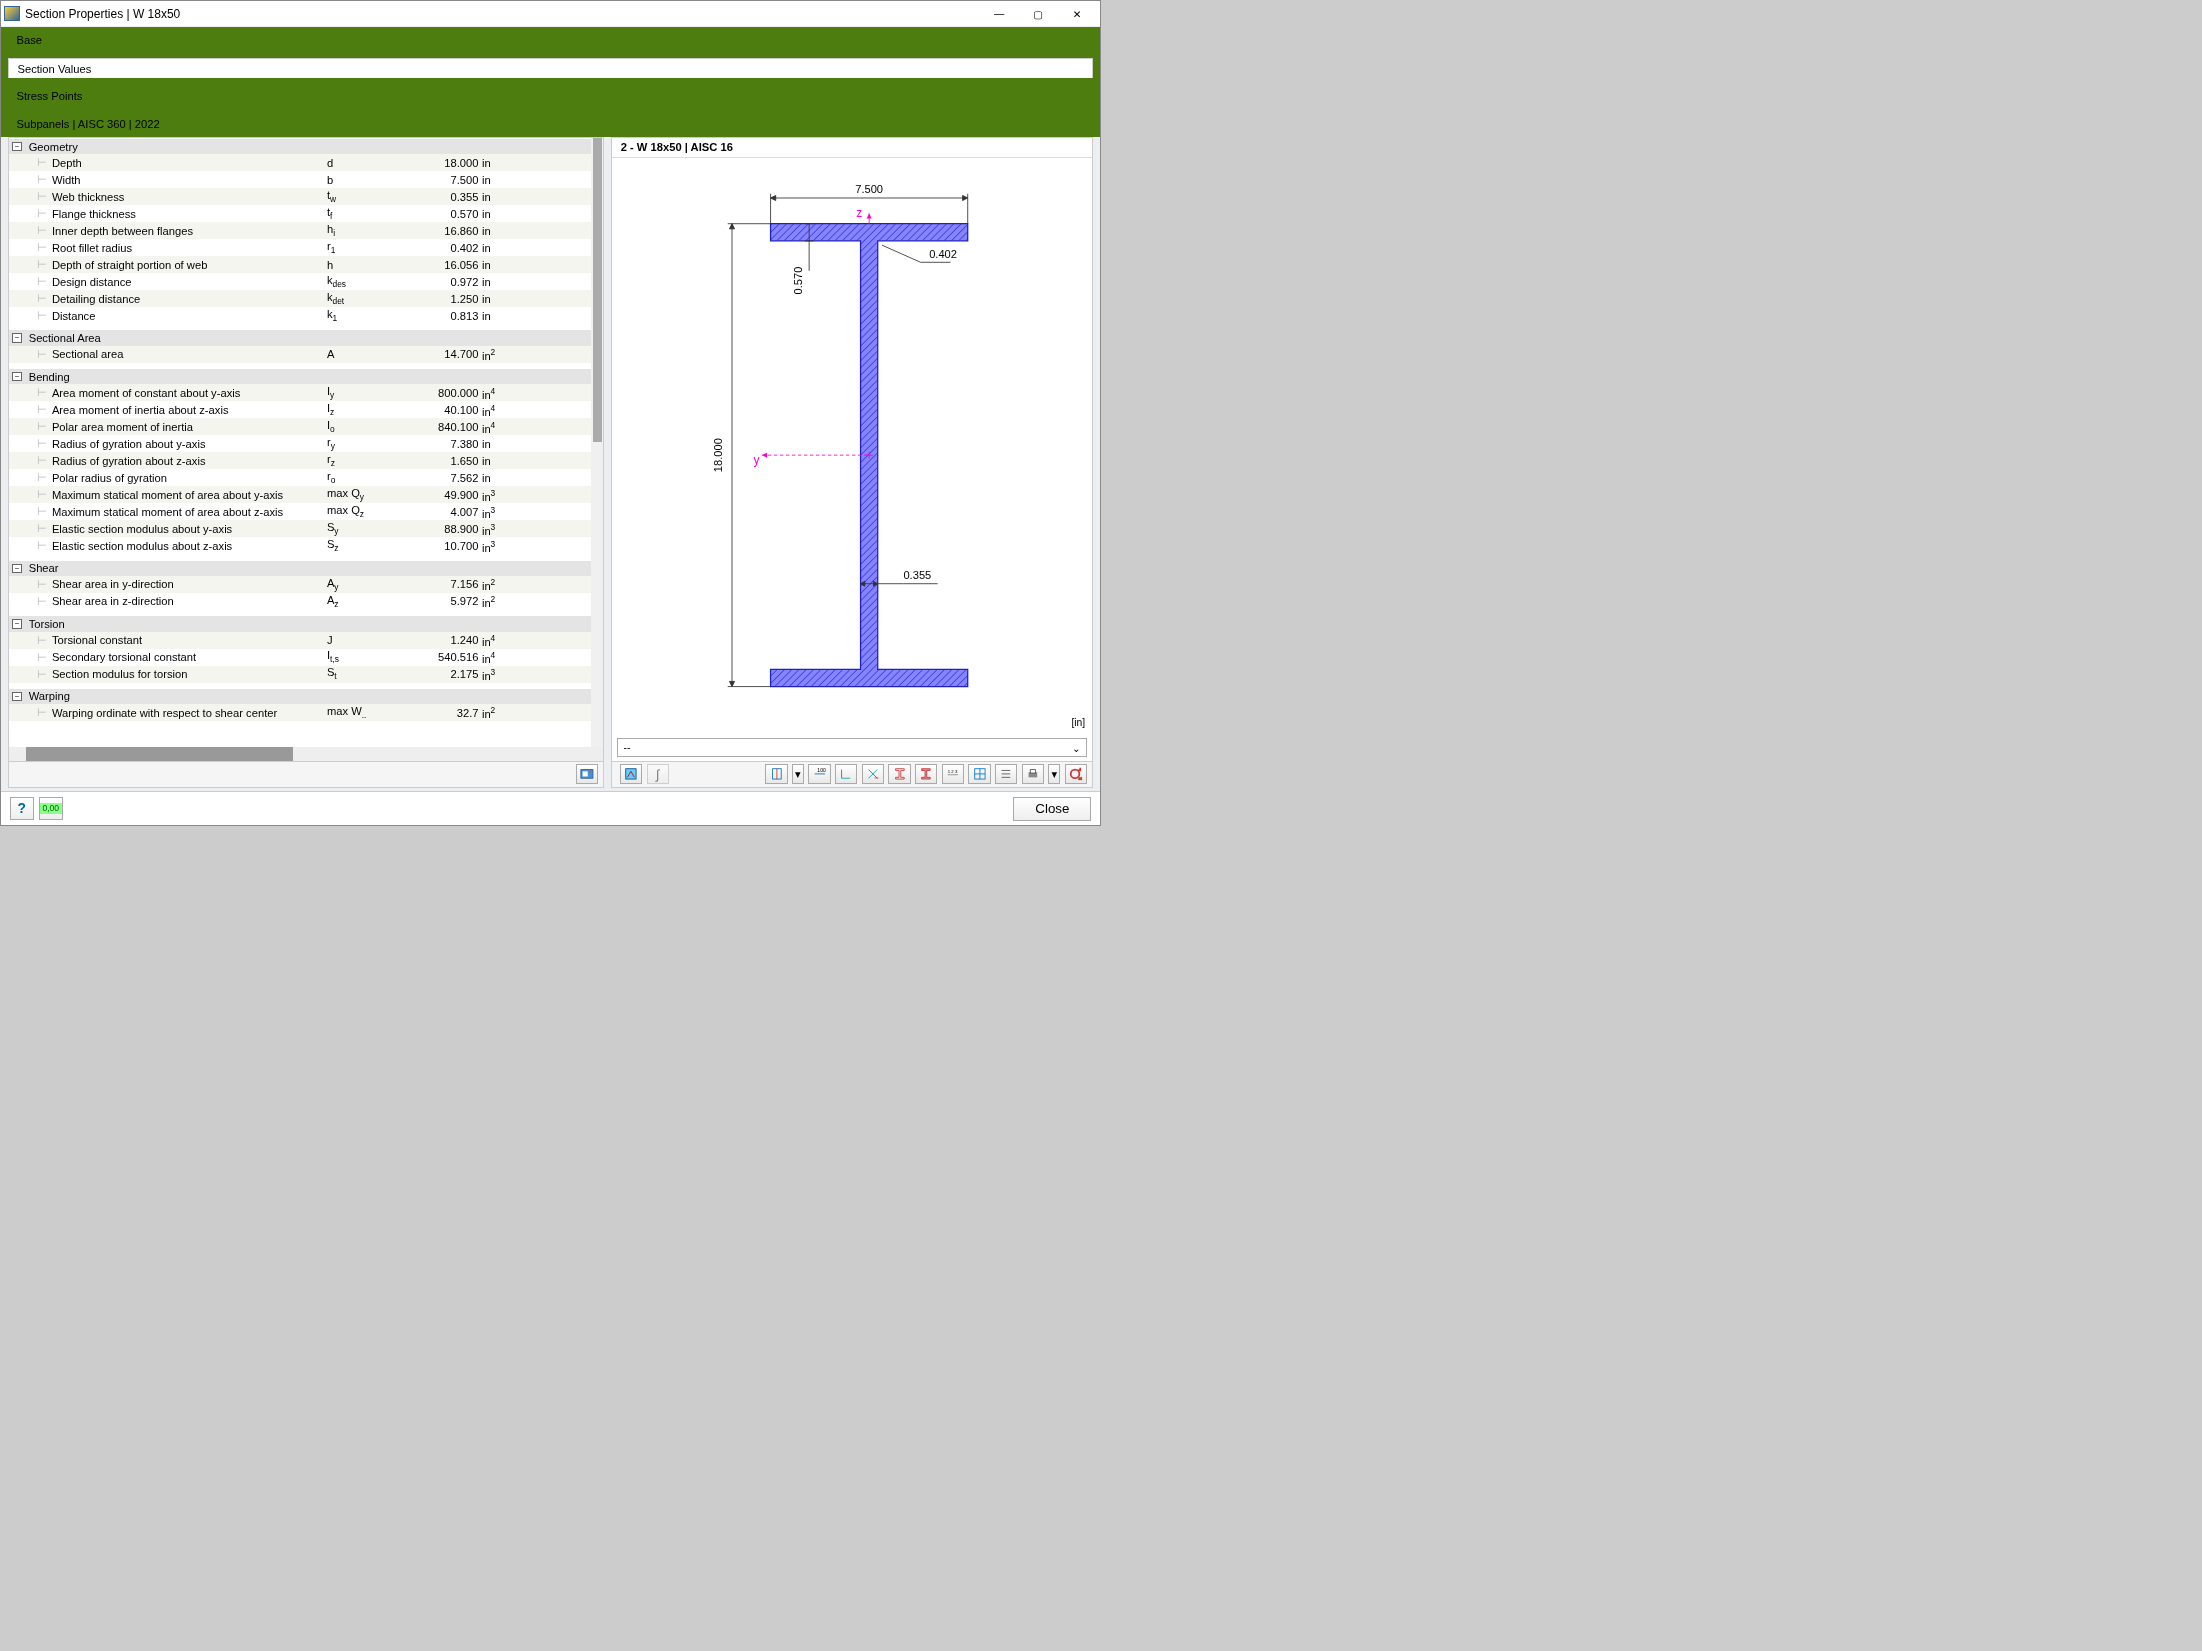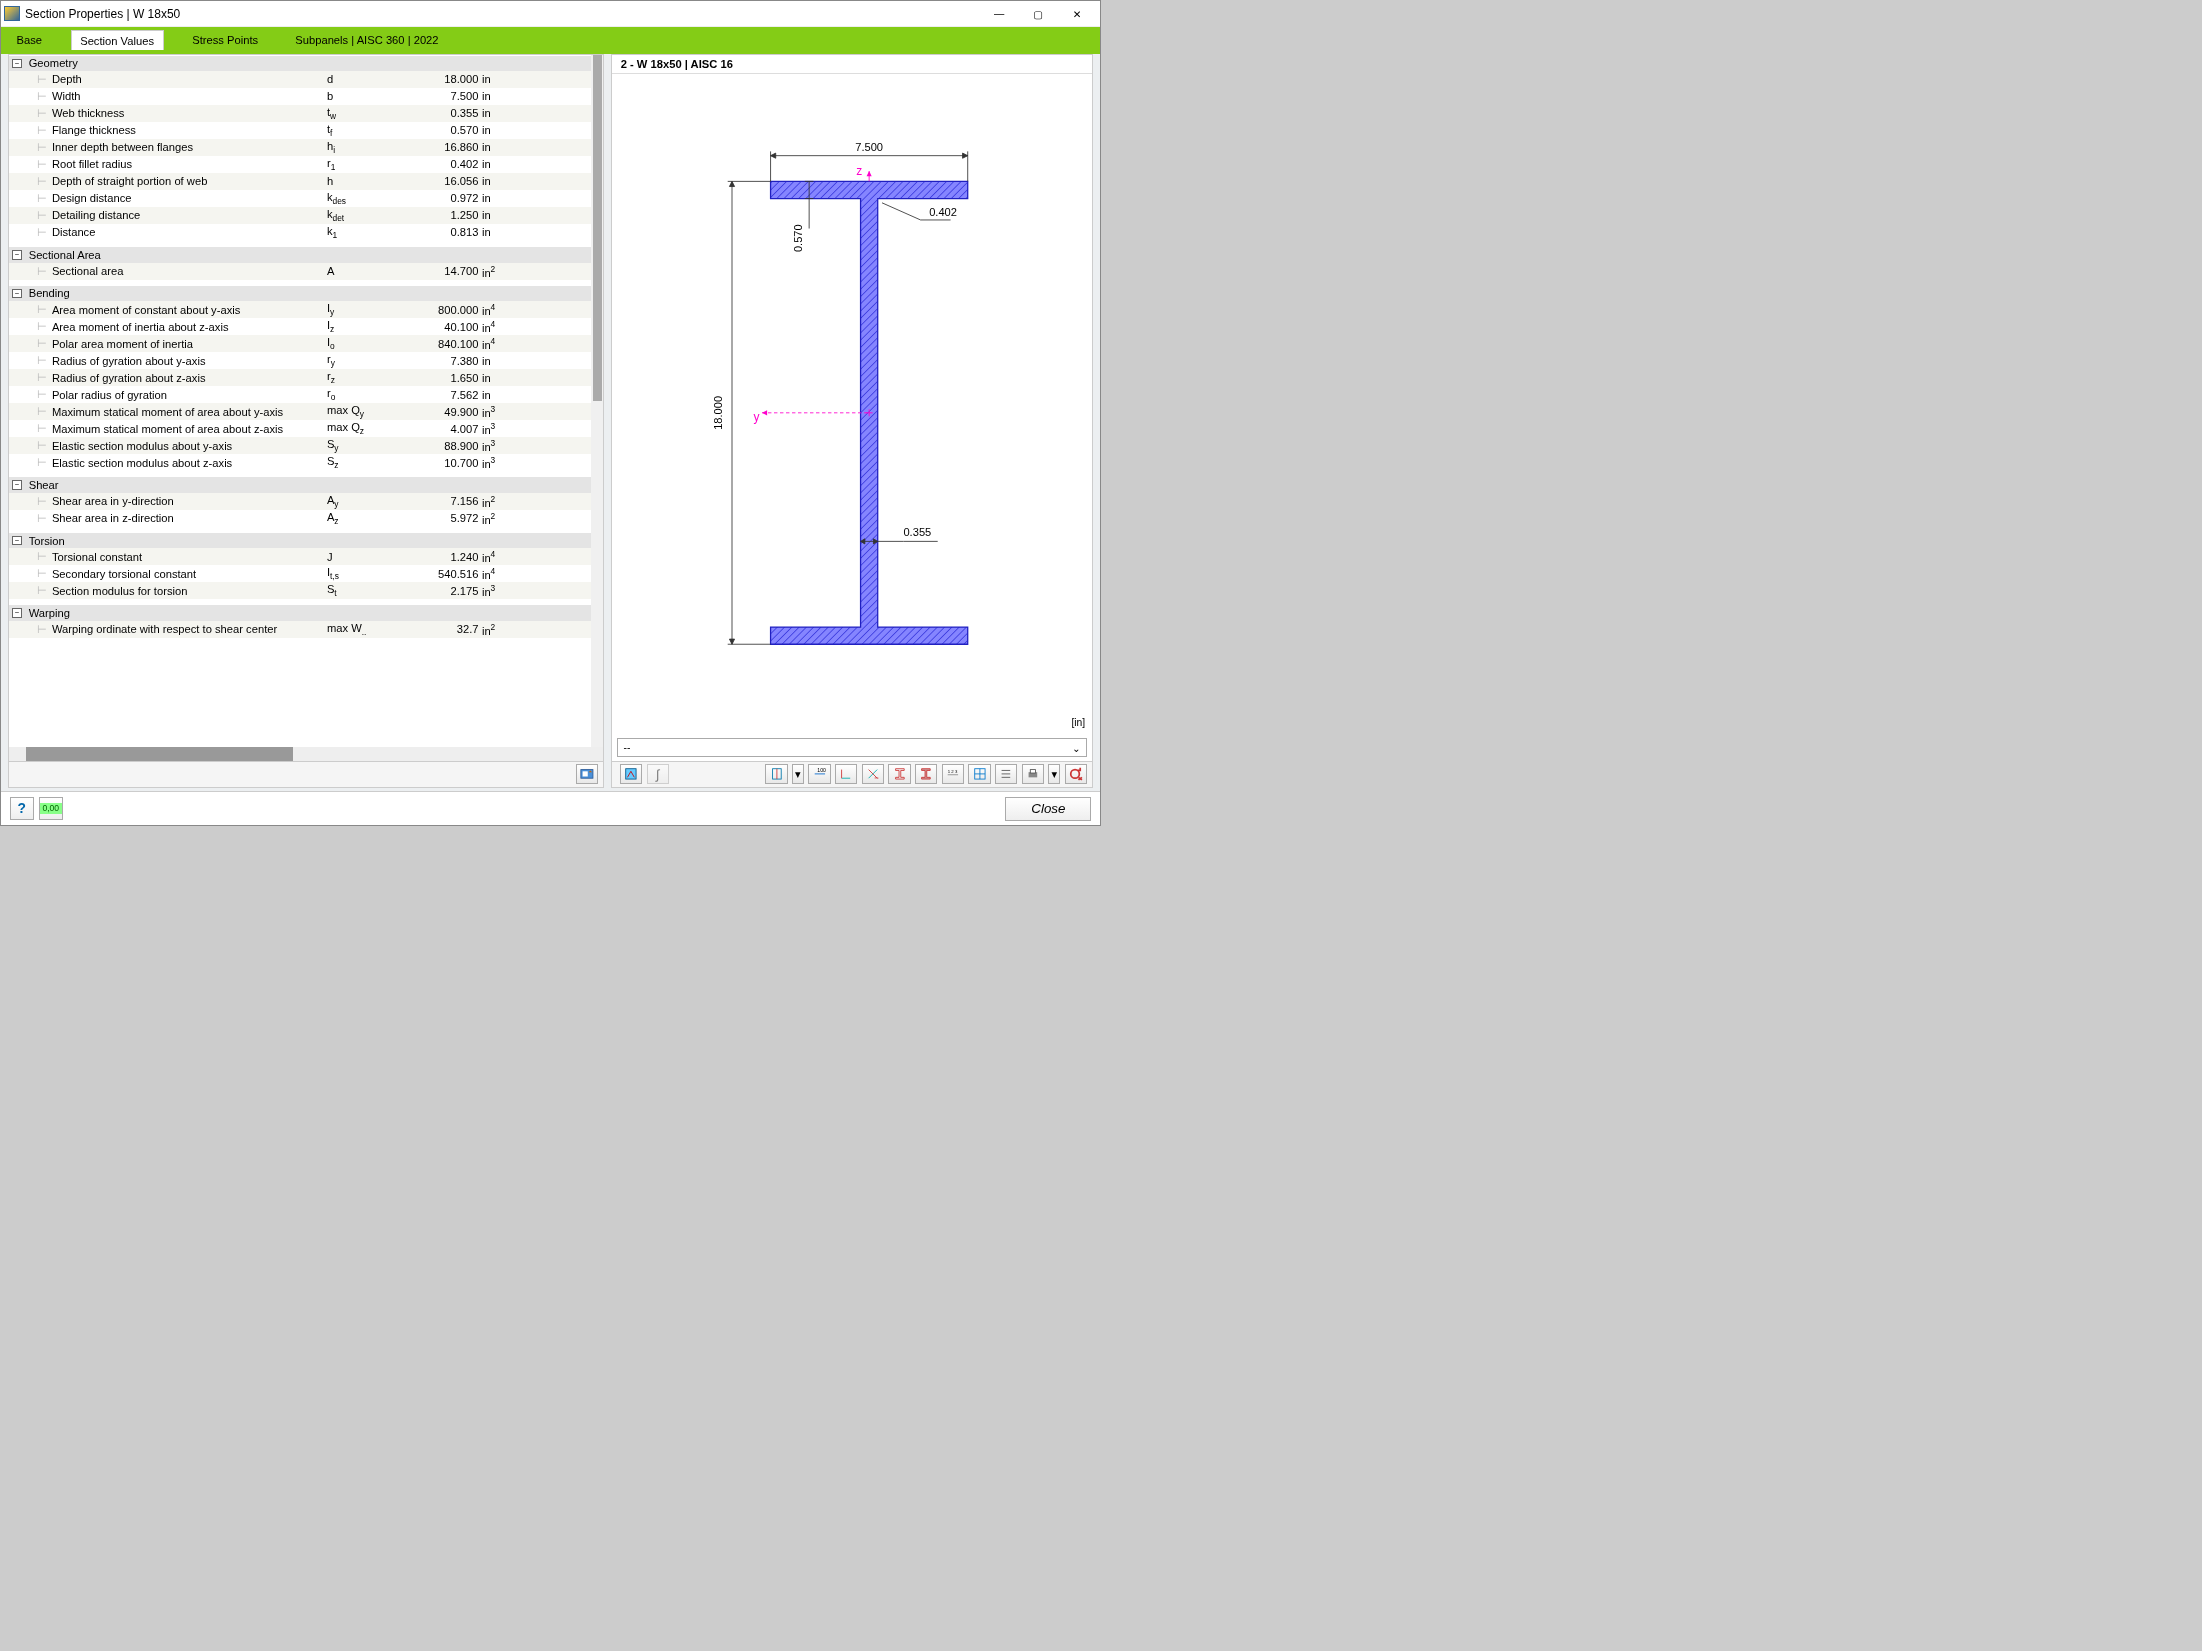--- a/index.html
+++ b/index.html
@@ -3,21 +3,21 @@
 <meta charset="utf-8">
 <style>
 * { box-sizing: border-box; margin: 0; padding: 0; }
 body { font-family: "Segoe UI", Arial, sans-serif; font-size: 11.2px; background: #ccc; width: 1101px; height: 826px; overflow: hidden; position: relative; }
 .window { position: absolute; top: 0; left: 0; right: 0; bottom: 0; background: #fff; border: 0.9px solid #888; display: flex; flex-direction: column; }
 .titlebar { height: 26px; display: flex; align-items: center; padding: 0 3.4px; background: #fff; border-bottom: 0.9px solid #eee; }
 .titlebar .icon { width: 15.5px; height: 15.5px; background: linear-gradient(135deg,#ffcc33,#336699); margin-right: 5.2px; border:0.9px solid #336699; }
 .titlebar .title { flex: 1; font-size: 12px; }
 .titlebar .ctrls { display: flex; }
 .titlebar .cbtn { width: 39px; height: 24px; display:flex; align-items:center; justify-content:center; font-size:10.3px; }
-.menubar { background: #84cc16; padding: 3.4px 6.9px; display:flex; gap:20px; }
+.menubar { background: #4d7c0f; padding: 3.4px 6.9px; display:flex; gap:9px;flex-direction:column; }
 .tab { padding: 3.4px 8.6px; font-size: 11.2px; }
 .tab.active { background: #fff; border-top:0.9px solid #ccc; border-left:0.9px solid #ccc; border-right:0.9px solid #ccc; }
 .content { flex:1; display:flex; gap:6.9px; padding:0 6.9px 3.4px 6.9px; background:#eceff1; min-height:0; }
 .leftpane { flex:1; display:flex; flex-direction:column; background:#fff; border:0.9px solid #ccc; min-height:0; }
 .rightpane { width: 482px; display:flex; flex-direction:column; background:#fff; border:0.9px solid #ccc; min-height:0; }
 .grid { flex:1; overflow:hidden; position:relative; }
 .grid-inner { position:absolute; inset:0; overflow:auto; }
 .section-hdr { display:flex; align-items:center; background:#e4e4e4; font-weight:normal; padding:1.7px 3.4px; border-top:0.9px solid #fff; }
 .section-hdr .tog { width:9.5px; height:9.5px; border:0.9px solid #666; margin-right:6.9px; font-size:7.7px; line-height:7.7px; text-align:center; background:#fff; cursor:pointer; }
 .row { display:flex; align-items:center; height:17px; font-size:11.2px; }
@@ -34,21 +34,21 @@
 .tool-btn { width:22.4px; height:20.6px; border:0.9px solid #aaa; margin-left:2.6px; display:flex; align-items:center; justify-content:center; font-size:11.2px; background:linear-gradient(#fff,#e8e8e8); }
 .tool-btn svg { width:13.8px; height:13.8px; }
 .right-header { padding:3.4px 8.6px; border-bottom:0.9px solid #ddd; font-size:11.2px;font-weight:bold; }
 .preview { flex:1; position:relative; background:#fff; }
 .unit-label { position:absolute; right:6.9px; bottom:6.9px; font-size:10.3px; }
 .right-dropdown { height:19px; border:0.9px solid #aaa; margin:3.4px 5.2px; display:flex; align-items:center; padding:0 5.2px; font-size:10.3px; background:#fff; }
 .right-dropdown .arrow { margin-left:auto; }
 .right-toolbar { height:26px; display:flex; align-items:center; padding:1.7px 5.2px; border-top:0.9px solid #ccc; gap:1.7px; background:#f5f5f5;}
 .statusbar { height:34px; display:flex; align-items:center; padding:3.4px 8.6px; background:#fff; border-top:0.9px solid #ccc; }
 .statusbar .sb-btn { width:24px; height:22.4px; border:0.9px solid #aaa; display:flex; align-items:center; justify-content:center; font-size:12px; margin-right:5.2px; background:linear-gradient(#fff,#eee); }
-.close-btn { margin-left:auto; width:86px; height:24px; border:0.9px solid #aaa; background:linear-gradient(#fff,#eee);font-style:italic; }
+.close-btn { margin-left:auto; width:78px; height:24px; border:0.9px solid #aaa; background:linear-gradient(#fff,#eee); }
 sup, sub { font-size:0.75em; }
 
 .vscrollbar { position:absolute; top:0; right:0; width:12px; height:100%; background:#f0f0f0; }
 .vscrollbar .vthumb { position:absolute; top:0; left:1.7px; right:1.7px; height:50%; background:#aaa; }
 </style>
 </head>
 <body>
 
 <div class="window">
   <div class="titlebar">

